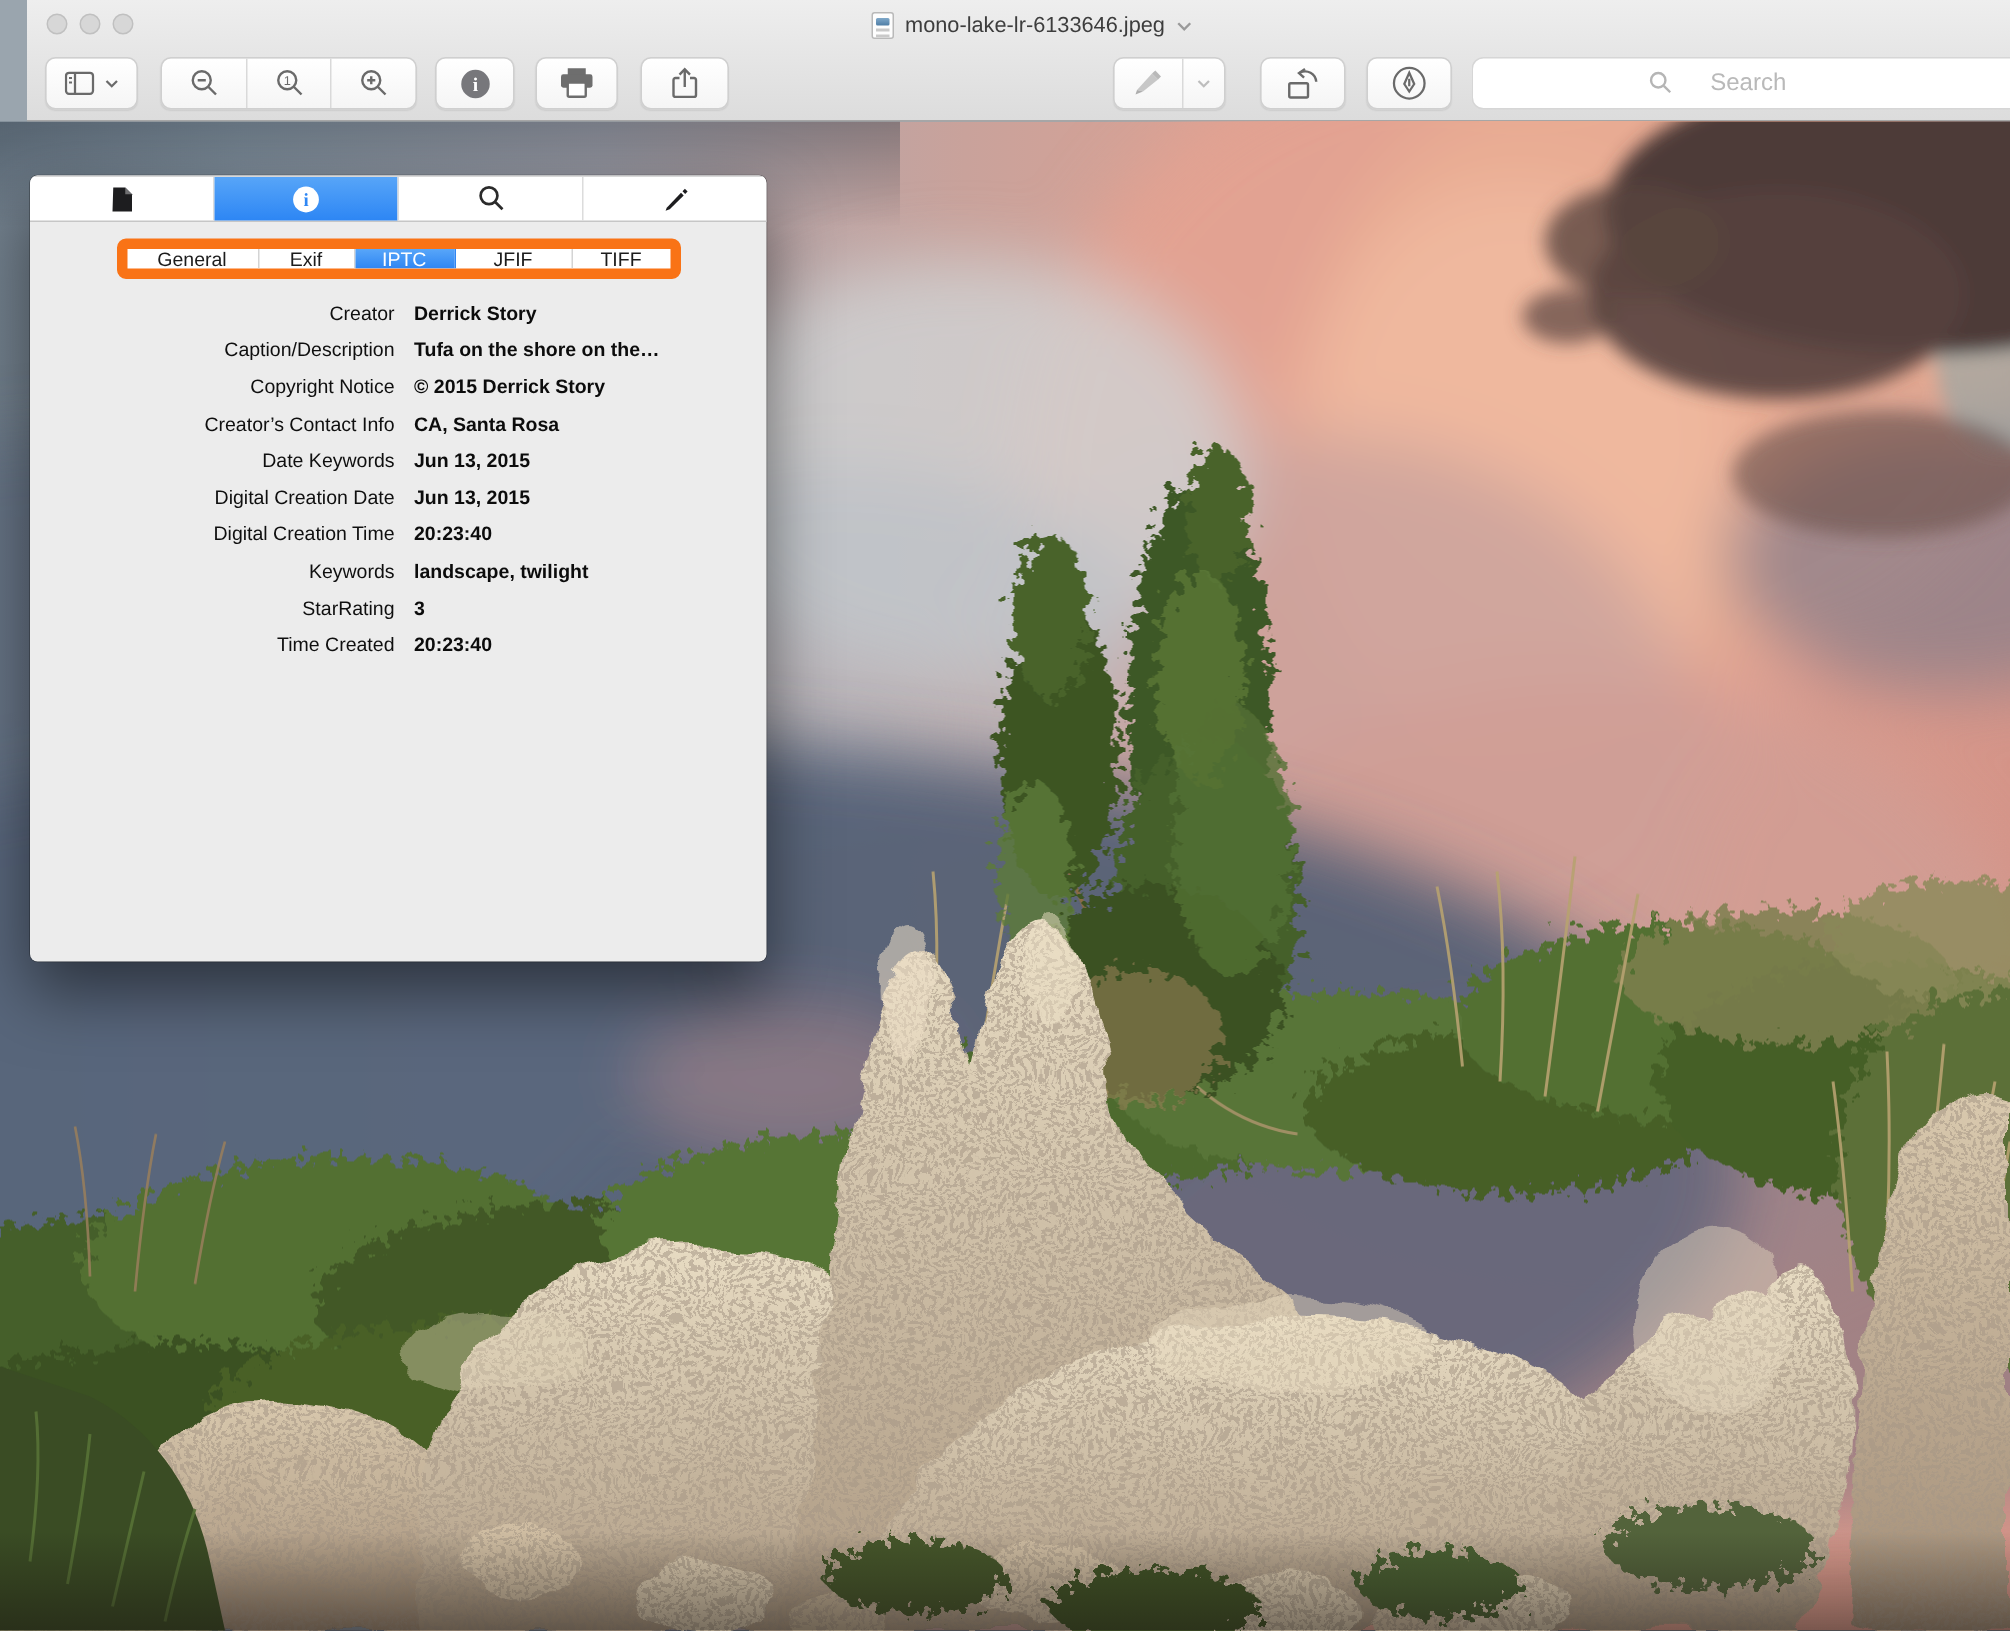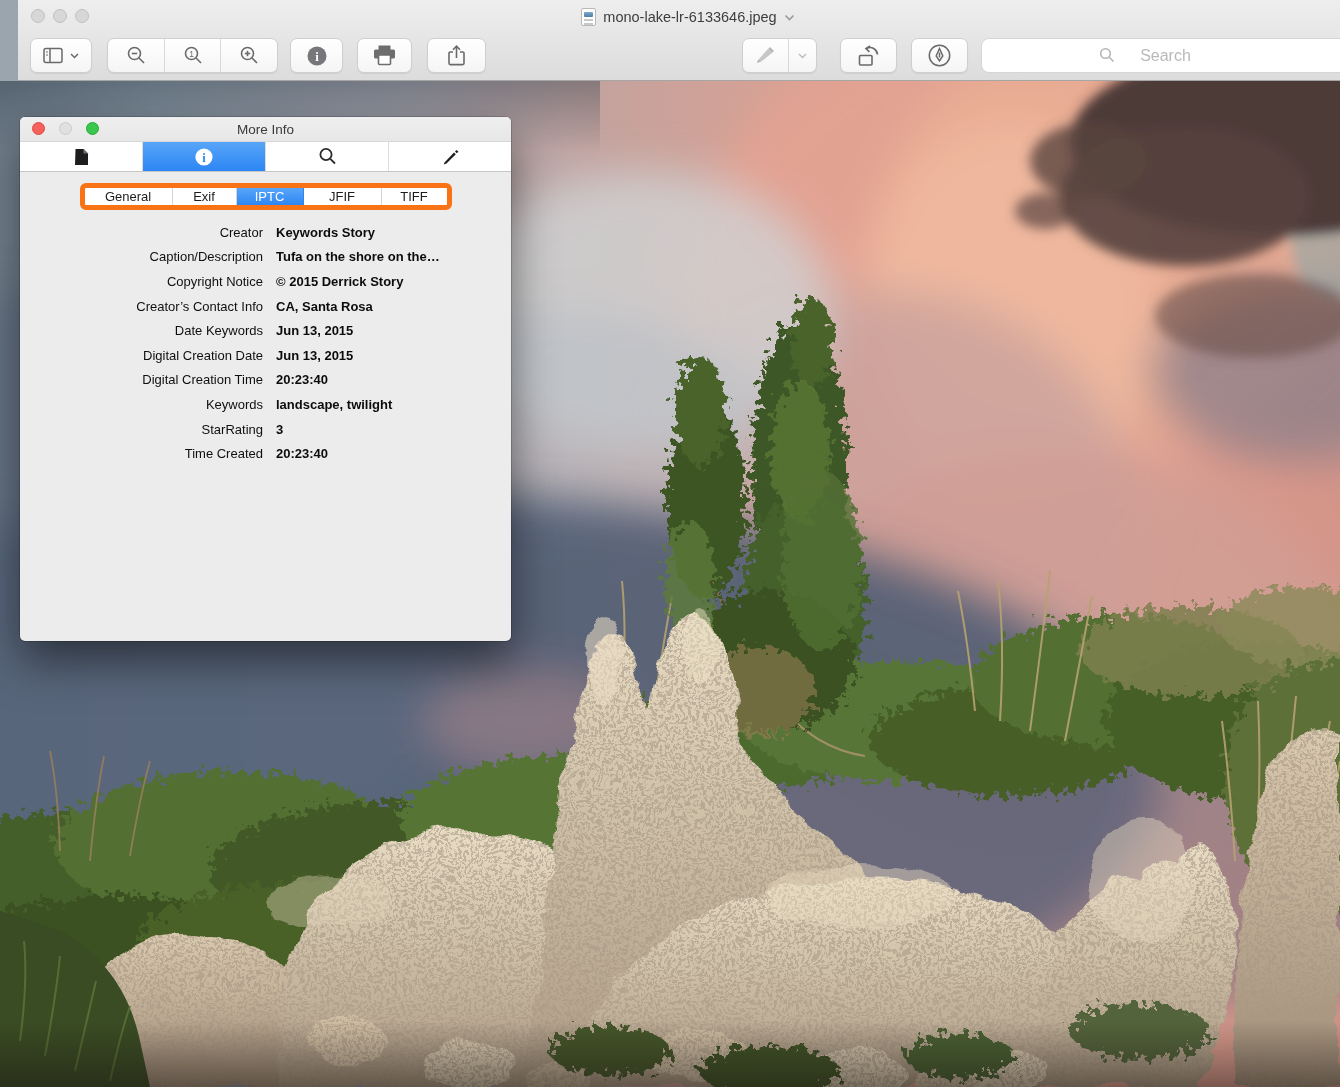--- a/index.html
+++ b/index.html
@@ -54,21 +54,21 @@
   .light-green{background:#3ac84c;border:1px solid #2aa93a;}
   .insp-title{position:absolute;left:0;right:0;top:0;height:24px;display:flex;
               align-items:center;justify-content:center;color:#3a3a3a;font-size:13.5px;}
   .segments{display:flex;height:31px;background:#fff;border-top:1px solid #d8d8d8;
             border-bottom:1px solid #c6c6c6;}
   .segment{flex:1;display:flex;align-items:center;justify-content:center;
            border-right:1px solid #dcdcdc;}
   .segment:last-child{border-right:none;}
   .segment.selected{background:linear-gradient(#57a5f8,#2d86f4);}
   .tabstrip{margin-top:11px;display:flex;justify-content:center;}
-  .tabs{display:flex;border:5px solid #f97316;border-radius:6px;overflow:hidden;
+  .tabs{display:flex;border:7px solid #f97316;border-radius:6px;overflow:hidden;
         background:#fff;height:27px;}
   .tab{display:flex;align-items:center;justify-content:center;font-size:13px;
        color:#1c1c1c;border-right:1px solid #d4d4d4;}
   .tab:last-child{border-right:none;}
   .tab.selected{background:linear-gradient(#58a6f9,#2f86f3);color:#fff;border-color:#2f86f3;}
   .t-general{width:88px;}.t-exif{width:64px;}.t-iptc{width:67px;}.t-jfif{width:78px;}.t-tiff{width:65px;}
   .rows{margin-top:10px;}
   .row{display:flex;height:24.6px;align-items:center;}
   .row-label{width:243px;text-align:right;color:#0f0f0f;}
   .row-value{margin-left:13px;font-weight:bold;color:#0c0c0c;white-space:nowrap;}
@@ -381,28 +381,20 @@
         <input class="search-input" type="text" placeholder="Search" style="">
         <svg class="search-mag" width="16" height="16" viewBox="0 0 16 16" fill="none" stroke="#b5b5b5" stroke-width="1.6">
           <circle cx="6.5" cy="6.5" r="4.8"></circle>
             <line x1="10.2" y1="10.2" x2="14.5" y2="14.5"></line>
         </svg>
       </div>
     </div>
   </div>
 
   <div class="inspector">
-    <div class="insp-titlebar">
-      <div class="insp-tl">
-        <span class="insp-light light-red"></span>
-        <span class="insp-light light-gray"></span>
-        <span class="insp-light light-green"></span>
-      </div>
-      <div class="insp-title">More Info</div>
-    </div>
 
     <div class="segments">
       <div class="segment">
         <svg width="15" height="18" viewBox="0 0 15 18">
           <path d="M1.5 1 h8 l4.5 4.5 V17 h-13 Z" fill="#1d1d1f"></path>
           <path d="M9.5 1 l4.5 4.5 h-4.5 Z" fill="#707072"></path>
         </svg>
       </div>
       <div class="segment selected">
         <svg width="20" height="20" viewBox="0 0 20 20">
@@ -430,21 +422,21 @@
         <div class="tab t-exif">Exif</div>
         <div class="tab t-iptc selected">IPTC</div>
         <div class="tab t-jfif">JFIF</div>
         <div class="tab t-tiff">TIFF</div>
       </div>
     </div>
 
     <div class="rows">
       <div class="row">
         <div class="row-label">Creator</div>
-        <div class="row-value">Keywords Story</div>
+        <div class="row-value">Derrick Story</div>
       </div>
       <div class="row">
         <div class="row-label">Caption/Description</div>
         <div class="row-value">Tufa on the shore on the…</div>
       </div>
       <div class="row">
         <div class="row-label">Copyright Notice</div>
         <div class="row-value">© 2015 Derrick Story</div>
       </div>
       <div class="row">

